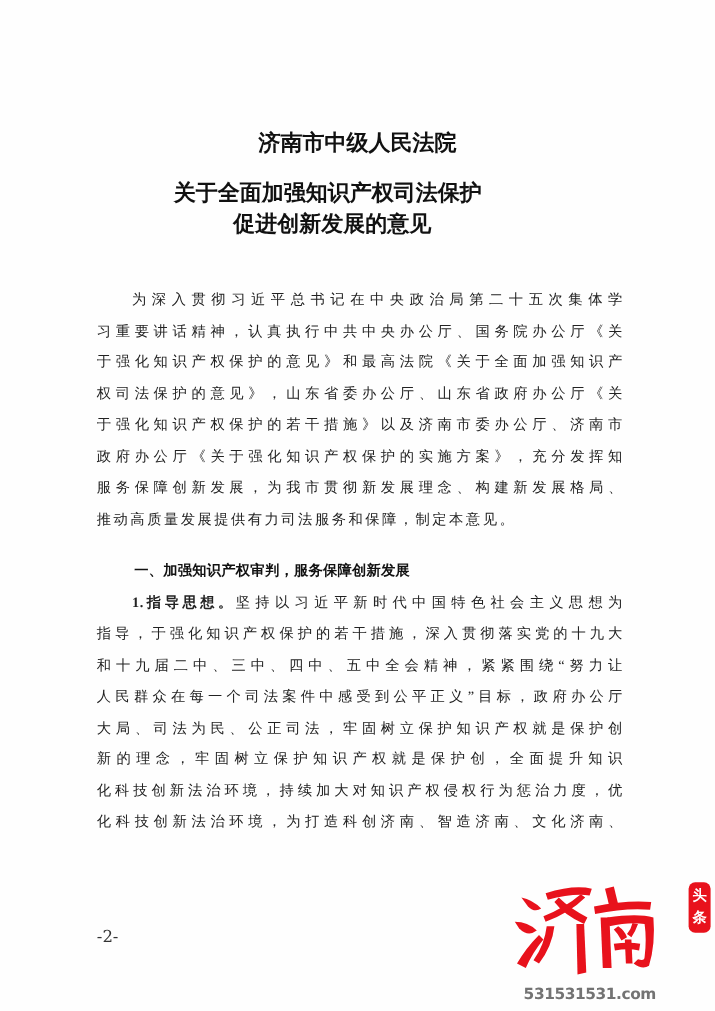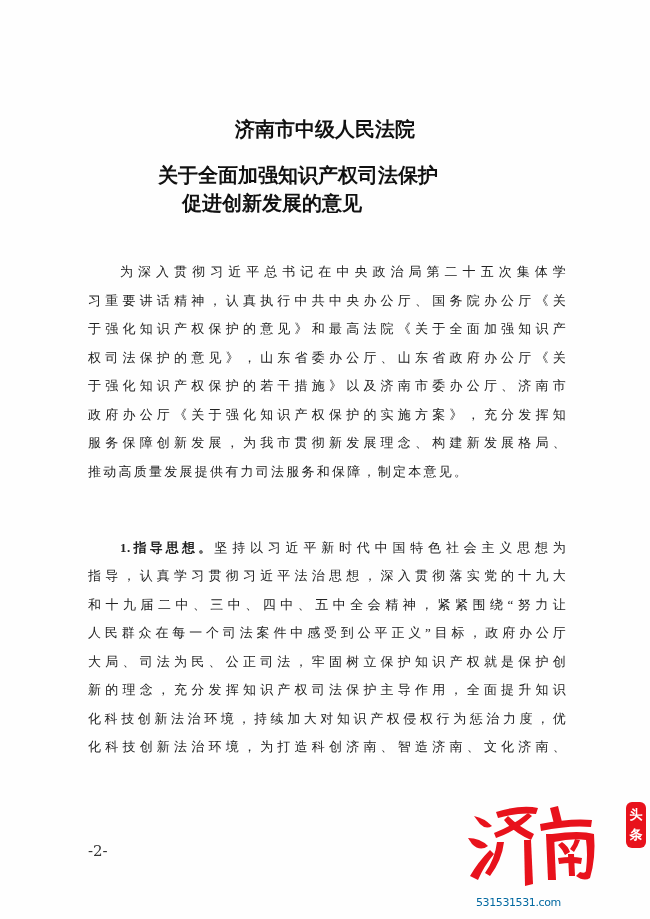--- a/index.html
+++ b/index.html
@@ -28,21 +28,21 @@
       text-align: center;
       font-family: "DejaVu Serif", "Liberation Serif", serif;
       font-weight: bold;
       font-size: 20px;
       line-height: 34px;
       color: #111;
       letter-spacing: 0px;
     }
     .title-l1 { position: absolute; top: 112px; left: 218px; width: 214px; text-align: center; }
     .title-l2 { position: absolute; top: 158px; left: 158px; width: 332px; text-align: left; }
-    .title-l3 { position: absolute; top: 186px; left: 182px; width: 240px; text-align: left; }
+    .title-l3 { position: absolute; top: 186px; left: 182px; width: 240px; text-align: center; }
 
     .line {
       position: absolute;
       left: 88px;
       width: 480px;
       font-size: 13px;
       line-height: 22px;
       height: 22px;
       white-space: nowrap;
       color: #222;
@@ -103,23 +103,23 @@
       text-align: center;
       padding-top: 3px;
       box-sizing: border-box;
     }
     .wm-badge span { display: block; }
     .wm-url {
       position: absolute;
       left: 28px;
       top: 98px;
       font-family: "DejaVu Sans", "Liberation Sans", sans-serif;
-      font-weight: normal;
-      font-size: 11px;
-      color: #0369a1;
+      font-weight: bold;
+      font-size: 14px;
+      color: #737373;
       letter-spacing: -0.4px;
     }
   </style>
 </head>
 <body>
 
 <div class="page">
 
   <div>
     <div class="title title-l1">济南市中级人民法院</div>
@@ -131,28 +131,29 @@
     <div class="line indent" style="top:261px">为深入贯彻习近平总书记在中央政治局第二十五次集体学</div>
     <div class="line" style="top:290px">习重要讲话精神，认真执行中共中央办公厅、国务院办公厅《关</div>
     <div class="line" style="top:318px">于强化知识产权保护的意见》和最高法院《关于全面加强知识产</div>
     <div class="line" style="top:347px">权司法保护的意见》，山东省委办公厅、山东省政府办公厅《关</div>
     <div class="line" style="top:375px">于强化知识产权保护的若干措施》以及济南市委办公厅、济南市</div>
     <div class="line" style="top:404px">政府办公厅《关于强化知识产权保护的实施方案》，充分发挥知</div>
     <div class="line" style="top:432px">服务保障创新发展，为我市贯彻新发展理念、构建新发展格局、</div>
     <div class="line last" style="top:461px">推动高质量发展提供有力司法服务和保障，制定本意见。</div>
   </div>
 
+  <div class="line heading" style="top:508px">一、加强知识产权审判，服务保障创新发展</div>
 
   <div>
     <div class="line indent" style="top:537px"><span class="num-label">1.指导思想。</span><span>坚持以习近平新时代中国特色社会主义思想为</span></div>
-    <div class="line" style="top:565px">指导，认真学习贯彻习近平法治思想，深入贯彻落实党的十九大</div>
+    <div class="line" style="top:565px">指导，于强化知识产权保护的若干措施，深入贯彻落实党的十九大</div>
     <div class="line" style="top:594px">和十九届二中、三中、四中、五中全会精神，紧紧围绕“努力让</div>
     <div class="line" style="top:622px">人民群众在每一个司法案件中感受到公平正义”目标，政府办公厅</div>
     <div class="line" style="top:651px">大局、司法为民、公正司法，牢固树立保护知识产权就是保护创</div>
-    <div class="line" style="top:679px">新的理念，充分发挥知识产权司法保护主导作用，全面提升知识</div>
+    <div class="line" style="top:679px">新的理念，牢固树立保护知识产权就是保护创，全面提升知识</div>
     <div class="line" style="top:708px">化科技创新法治环境，持续加大对知识产权侵权行为惩治力度，优</div>
     <div class="line" style="top:736px">化科技创新法治环境，为打造科创济南、智造济南、文化济南、</div>
   </div>
 
   <div class="page-number">-2-</div>
 
   <div class="watermark">
     <svg class="wm-logo" viewBox="0 0 150 90" xmlns="http://www.w3.org/2000/svg">
       <g fill="#e8121c">
 

